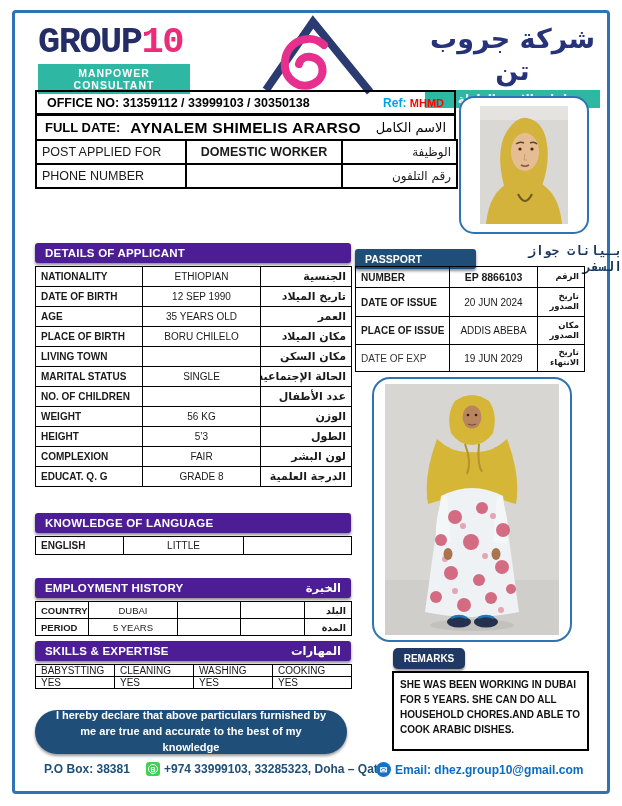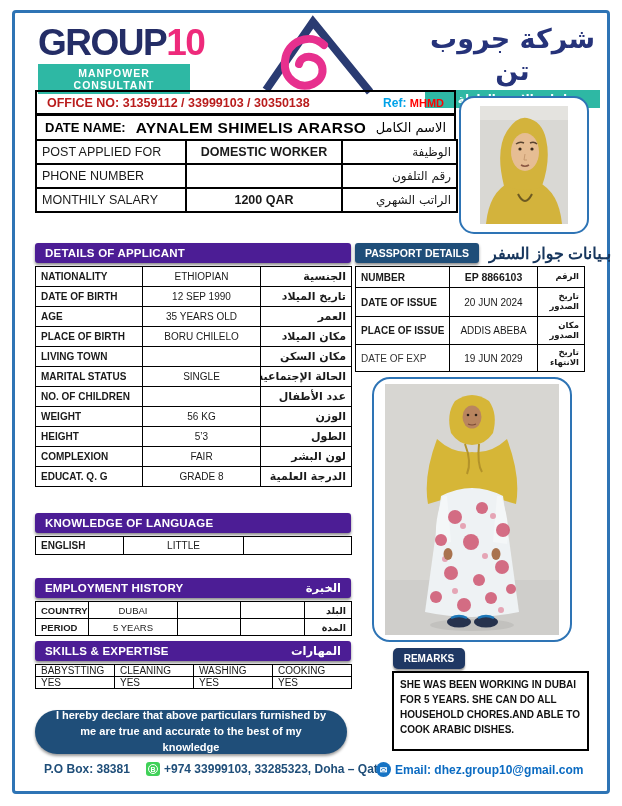--- a/index.html
+++ b/index.html
@@ -4,33 +4,33 @@
 <style>
   * { box-sizing: border-box; margin: 0; padding: 0; }
   html,body { width:622px; height:806px; background:#fff; overflow:hidden;
               font-family:"Liberation Sans", sans-serif; }
   .page { position:relative; width:622px; height:806px; background:#fff; }
   .abs { position:absolute; }
   .frame { left:12px; top:10px; width:598px; height:784px;
            border:3px solid #2e74b5; border-radius:4px; }
 
   
-  .logo-word { font-size:37px; font-weight:bold; letter-spacing:-1.5px; color:#242d66; line-height:1; }
+  .logo-word { font-size:37px; font-weight:bold; letter-spacing:-1.5px; color:#242d66; line-height:1;font-family:Liberation Mono, monospace; }
   .logo-word .ten { color:#ee2a7b; }
   .logo-banner { margin-top:3px; background:#2eb8a4; color:#fff; font-weight:bold;
                  font-size:10.5px; letter-spacing:1px; text-align:center; padding:3px 6px; width:152px; }
   .company-ar { font-size:27px; font-weight:bold; color:#26337a; text-align:center;
                 font-family:"DejaVu Sans", sans-serif; line-height:1.2; }
   .company-tag { margin-top:2px; background:#2eb8a4; color:#fff; font-weight:bold; font-size:11.5px;
                  text-align:center; padding:2px 6px; font-family:"DejaVu Sans", sans-serif; }
 
   
   .office { left:35px; top:90px; width:421px; height:25px; border:2px solid #000;
             display:flex; align-items:center; justify-content:space-between; padding:0 10px; }
-  .office .num { color:#b91c1c; font-weight:bold; font-size:12.5px; }
+  .office .num { color:#000000; font-weight:bold; font-size:12.5px; }
   .office .ref { font-size:12px; font-weight:bold; }
   .office .ref .rl { color:#00a2e8; } .office .ref .rv { color:#ff0000; font-size:11px; }
 
   
   table { border-collapse:collapse; table-layout:fixed; width:100%; }
   td { border:1px solid #000; padding:0 5px; overflow:hidden; white-space:nowrap;
        font-size:10px; color:#1a1a1a; }
   .t-main td { border:2px solid #000; font-size:12.5px; height:24px; }
   .t-main .val { text-align:center; font-weight:bold; }
   .ar { text-align:right; direction:rtl; font-family:"DejaVu Sans", sans-serif; font-size:11px; }
@@ -54,22 +54,22 @@
 
   .t-pass td { font-size:10px; } .t-pass .lbl { font-weight:bold;margin-left:36px; }
   .t-pass .val { text-align:center; } .t-pass .num-val { font-weight:bold; font-size:10.5px; }
   .t-pass .ar { white-space:normal; font-size:8.5px; font-weight:bold; line-height:1.15; }
   .t-pass .plain { font-weight:normal; color:#333; }
 
   .pass-head { left:355px; top:243px; display:flex; align-items:center; gap:10px; }
   .pass-head .bar-solo { background:#1f4e79; color:#fff; font-weight:bold; font-size:10.5px;
         height:20px; line-height:20px; padding:0 10px; border-radius:3px;
         box-shadow:0 2px 3px rgba(0,0,0,.45); }
-  .pass-head .pass-ar { color:#17365d; font-weight:bold; font-size:16px; direction:rtl;
-        font-family:Liberation Serif, serif; }
+  .pass-head .pass-ar { color:#17365d; font-weight:bold; font-size:13px; direction:rtl;
+        font-family:Liberation Mono, monospace; }
 
   .photo-frame { border:2px solid #2e74b5; border-radius:15px; background:#fff; }
   .decl { left:35px; top:710px; width:312px; height:44px; background:#1f4e79; border-radius:22px;
           color:#fff; font-size:11px; font-weight:bold; display:flex; align-items:center;
           justify-content:center; text-align:center; padding:4px 20px; line-height:1.45;
           box-shadow:0 2px 3px rgba(0,0,0,.4); }
   .remarks-btn { left:393px; top:648px; width:72px; height:21px; background:#1f3864; color:#fff;
           font-weight:bold; font-size:10px; border-radius:5px; display:flex; align-items:center;
           justify-content:center; box-shadow:0 2px 2px rgba(0,0,0,.4); }
   .remarks-box { left:392px; top:671px; width:197px; height:80px; border:2px solid #000;
@@ -123,45 +123,40 @@
       <circle cx="40" cy="43" r="1.6" fill="#3a2a1d"></circle>
         <circle cx="52" cy="43" r="1.6" fill="#3a2a1d"></circle>
       <path d="M45 48 l-1 6 l3 0" stroke="#c79a70" stroke-width="1" fill="none"></path>
       <path d="M41 59 q4 2.5 8 0" stroke="#8a5743" stroke-width="1.6" fill="none"></path>
       <path d="M38 88 q7 14 14 0" stroke="#6d5a22" stroke-width="2" fill="none"></path>
     </svg>
   </div>
 
   <div class="abs" style="left:35px; top:114px; width:421px;">
     <div class="fullname-row">
-      <span class="fn-label">DATE NAME:</span>
+      <span class="fn-label">FULL DATE:</span>
       <span class="fn-value">AYNALEM SHIMELIS ARARSO</span>
       <span class="fn-ar">الاسم الكامل</span>
     </div>
     <table class="t-main">
       <colgroup>
           <col style="width:150px">
           <col style="width:156px">
           <col style="width:115px">
         </colgroup>
       <tbody>
           <tr>
             <td>POST APPLIED FOR</td>
             <td class="val">DOMESTIC WORKER</td>
             <td class="ar">الوظيفة</td>
           </tr>
       <tr>
             <td>PHONE NUMBER</td>
             <td class="val"></td>
             <td class="ar">رقم التلفون</td>
-          </tr>
-      <tr>
-            <td>MONTHILY SALARY</td>
-            <td class="val">1200 QAR</td>
-            <td class="ar">الراتب الشهري</td>
           </tr>
     </tbody>
       </table>
   </div>
 
   <div class="abs bar" style="left:35px; top:243px; width:316px;">
     <span>DETAILS OF APPLICANT</span>
   </div>
   <table class="abs t-details" style="left:35px; top:266px; width:316px;">
     <colgroup>

